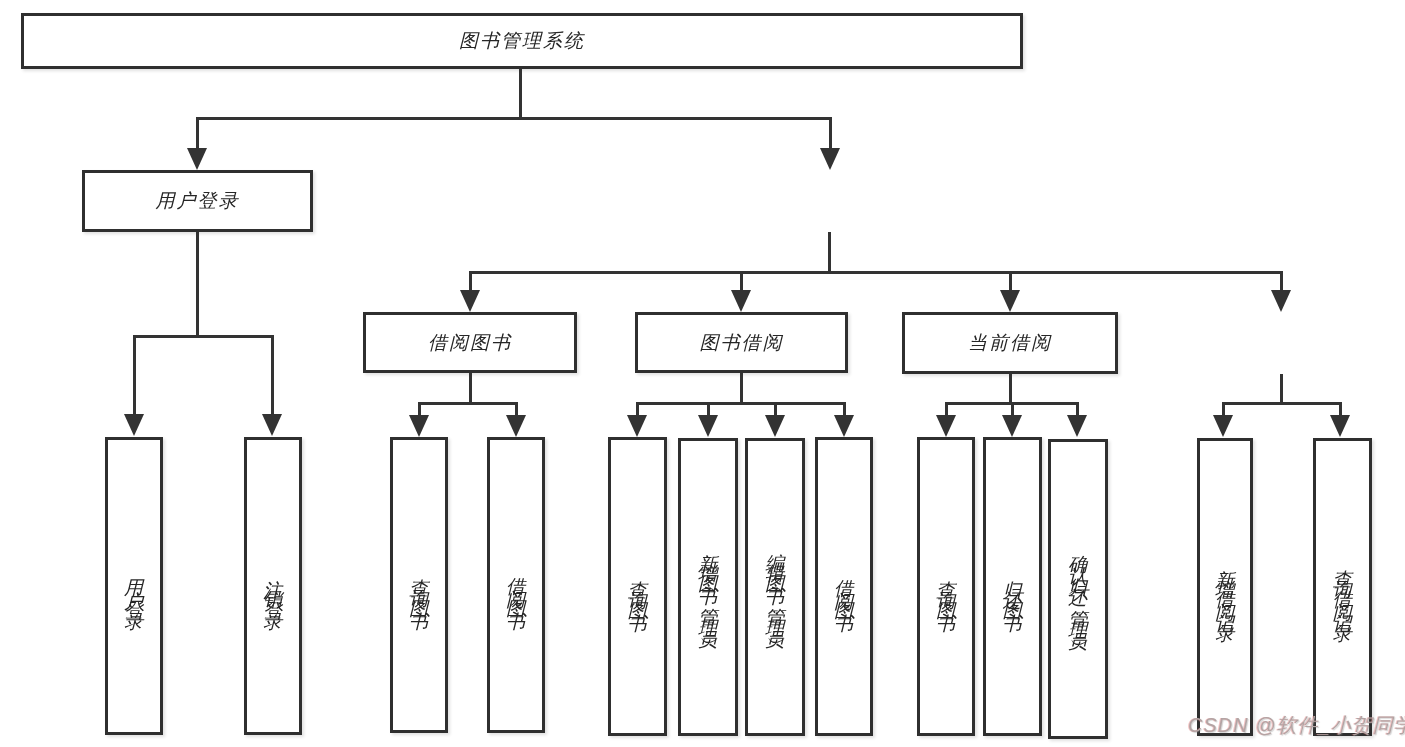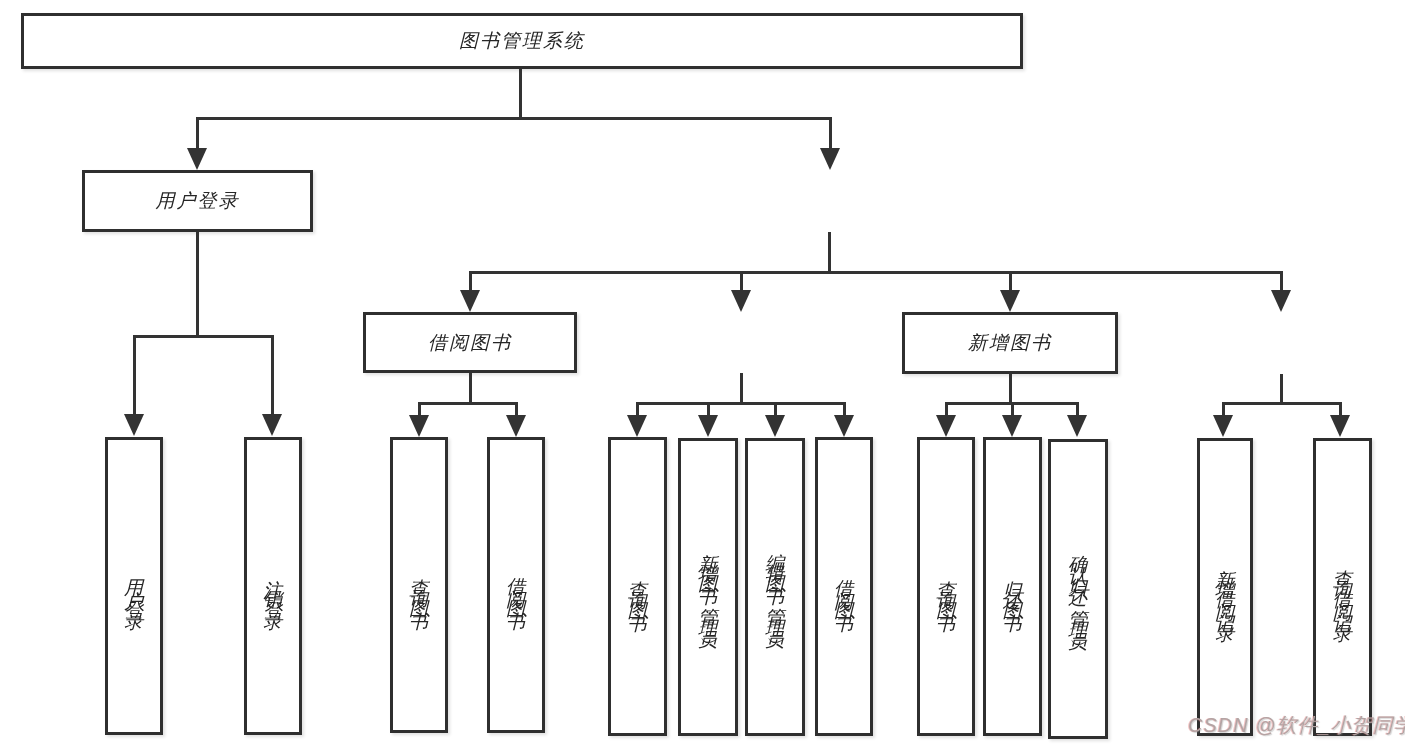--- a/index.html
+++ b/index.html
@@ -67,22 +67,25 @@
   <div class="vline" style="left:740px;top:271px;height:19px;"></div>
   <div class="ahead" style="left:731px;top:290px;"></div>
   <div class="vline" style="left:1009px;top:271px;height:19px;"></div>
   <div class="ahead" style="left:1000px;top:290px;"></div>
   <div class="vline" style="left:1280px;top:271px;height:19px;"></div>
   <div class="ahead" style="left:1271px;top:290px;"></div>
 
   <div class="box" style="left:363px;top:312px;width:214px;height:61px;">
     <span>借阅图书</span>
   </div>
+  <div class="box" style="left:635px;top:312px;width:213px;height:61px;">
+    <span>图书借阅</span>
+  </div>
   <div class="box" style="left:902px;top:312px;width:216px;height:62px;">
-    <span>新增图书</span>
+    <span>当前借阅</span>
   </div>
 
   <div class="vline" style="left:469px;top:373px;height:29px;"></div>
   <div class="hline" style="left:418px;top:402px;width:99px;"></div>
   <div class="vline" style="left:418px;top:402px;height:13px;"></div>
   <div class="ahead" style="left:409px;top:415px;"></div>
   <div class="vline" style="left:515px;top:402px;height:13px;"></div>
   <div class="ahead" style="left:506px;top:415px;"></div>
 
   <div class="vline" style="left:740px;top:373px;height:29px;"></div>

